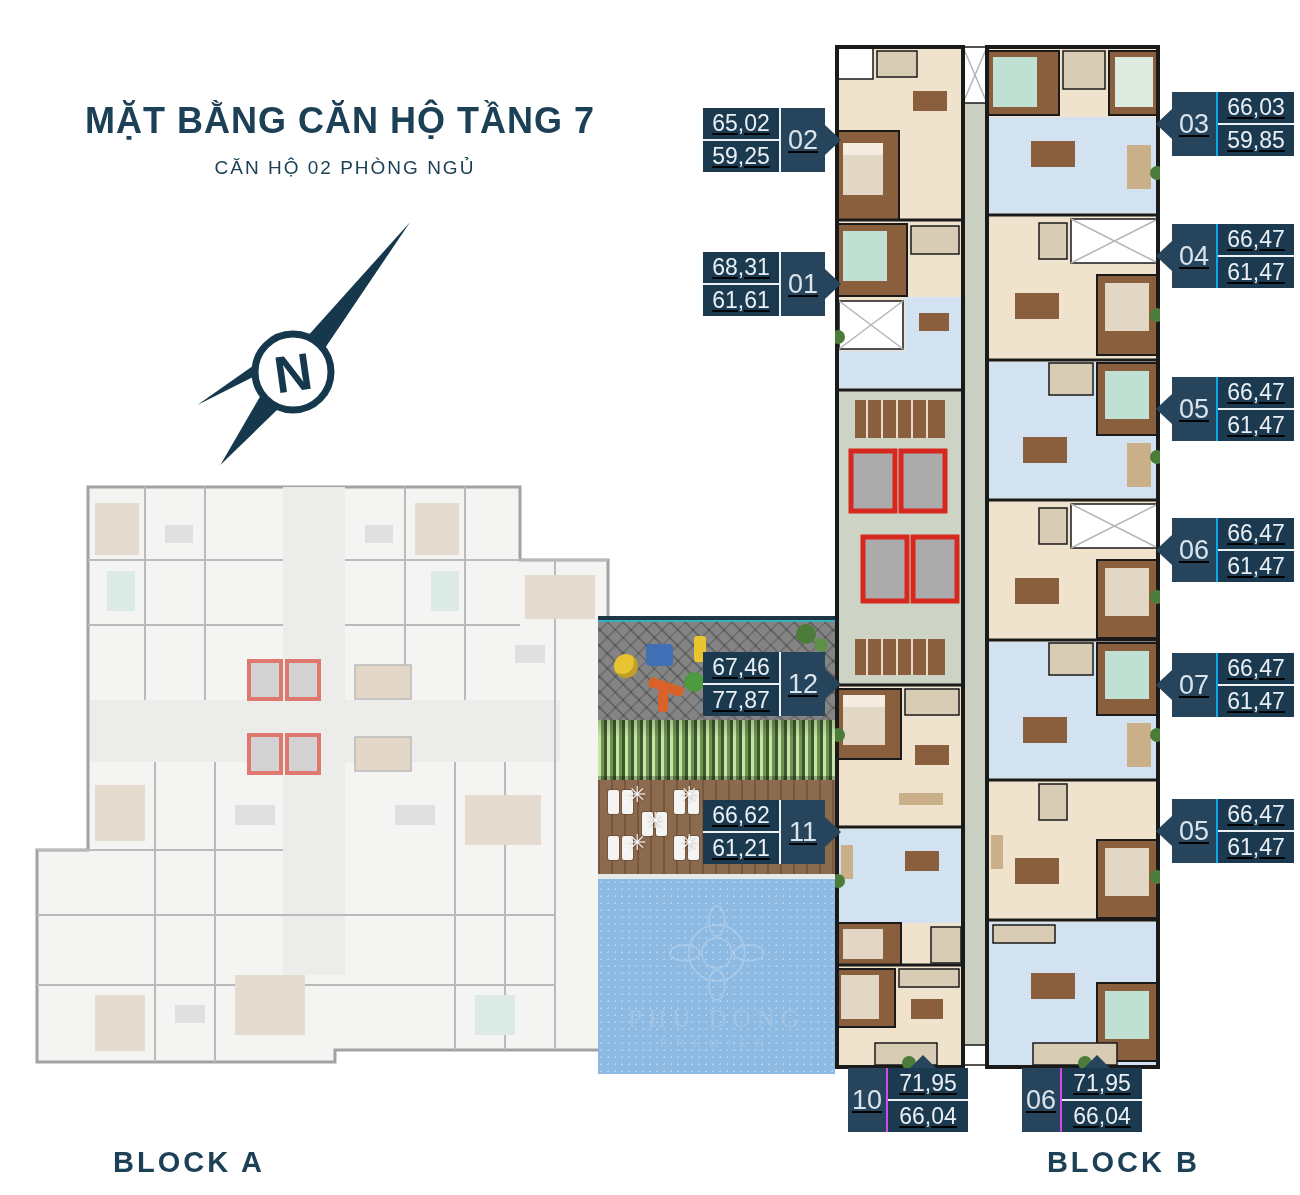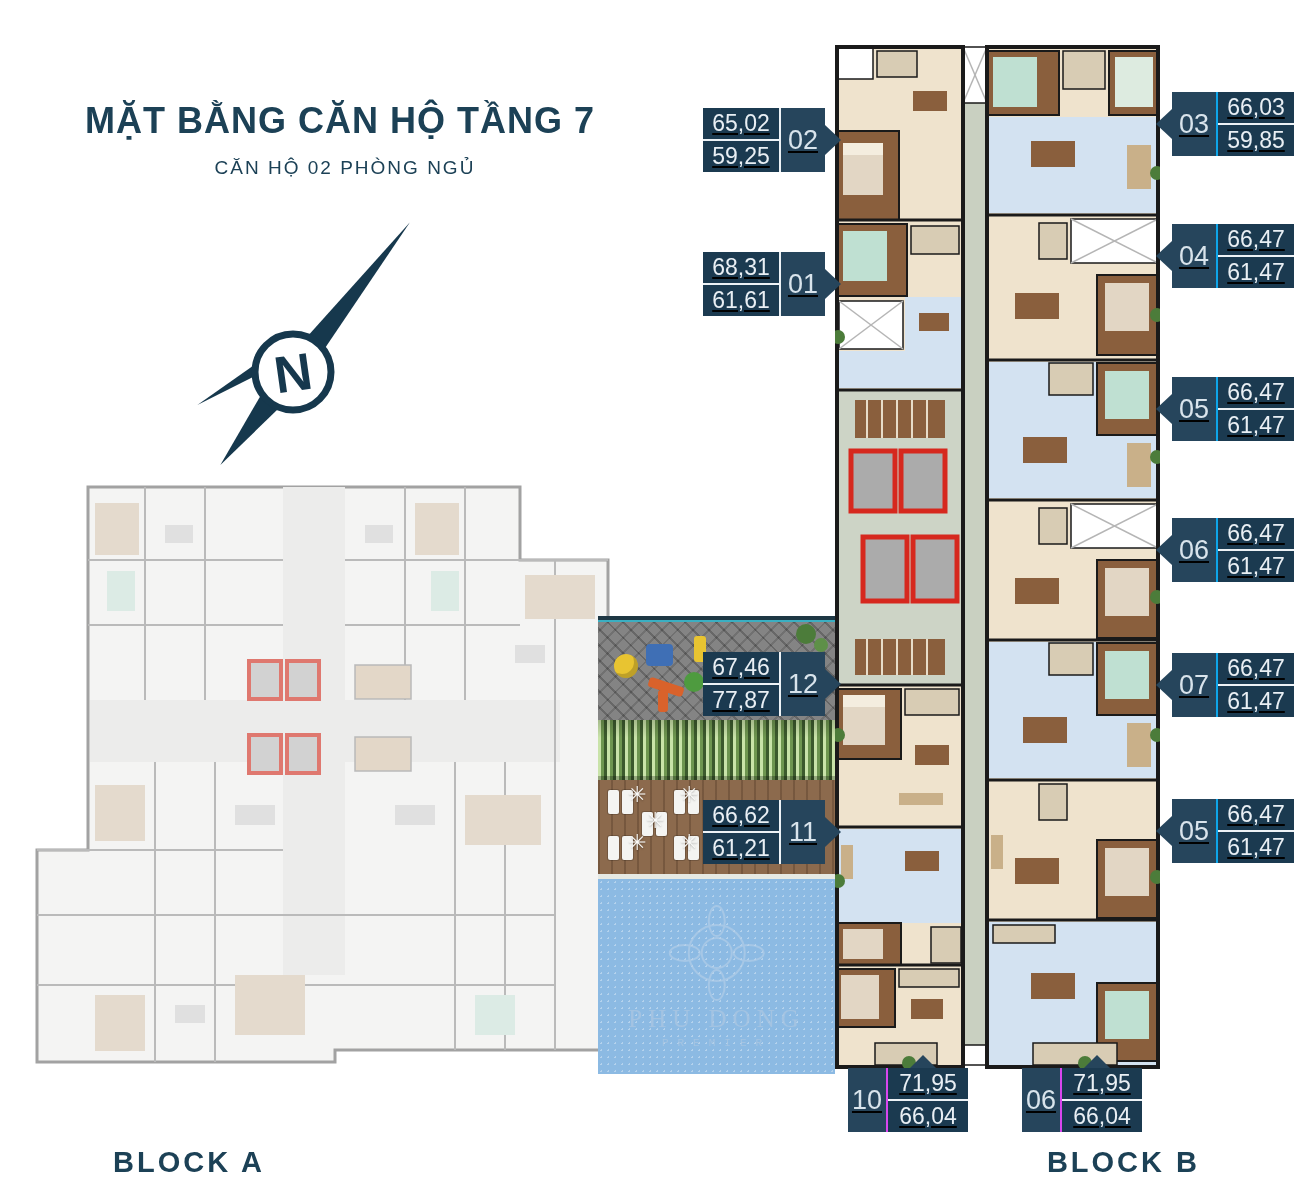--- a/index.html
+++ b/index.html
@@ -62,21 +62,21 @@
     background:repeating-linear-gradient(90deg, rgba(62,40,25,.28) 0 2px, rgba(0,0,0,0) 2px 13px),#8C6A4D;}
   .lg{position:absolute;width:11px;height:24px;background:#F4F4F2;border-radius:2px;
       box-shadow:0 0 0 1px rgba(0,0,0,.18);}
   .um{position:absolute;color:#FAFAF8;font-size:22px;line-height:1;
       text-shadow:0 1px 2px rgba(0,0,0,.3);}
   .pool{position:relative;width:100%;height:195px;border-top:5px solid #E6E9E3;
     background:radial-gradient(rgba(255,255,255,.35) 1px, rgba(0,0,0,0) 1px) 0 0/7px 7px,#8CBAE3;}
   .wm{position:absolute;left:50%;top:50%;transform:translate(-50%,-50%);text-align:center;
       opacity:.8;white-space:nowrap;}
   .wm-title{font-family:"Liberation Serif",serif;font-size:25px;letter-spacing:6px;color:#A9C6E2;}
-  .wm-sub{font-family:Liberation Mono, monospace;font-size:11px;letter-spacing:9px;color:#A9C6E2;margin-top:4px;}
+  .wm-sub{font-family:Liberation Sans, sans-serif;font-size:11px;letter-spacing:9px;color:#A9C6E2;margin-top:4px;}
 
   .plan-svg{position:absolute;z-index:1;}
 </style>
 </head>
 <body>
 
 <div class="canvas">
 
   <div class="title">MẶT BẰNG CĂN HỘ TẦNG 7</div>
   <div class="subtitle">CĂN HỘ 02 PHÒNG NGỦ</div>

